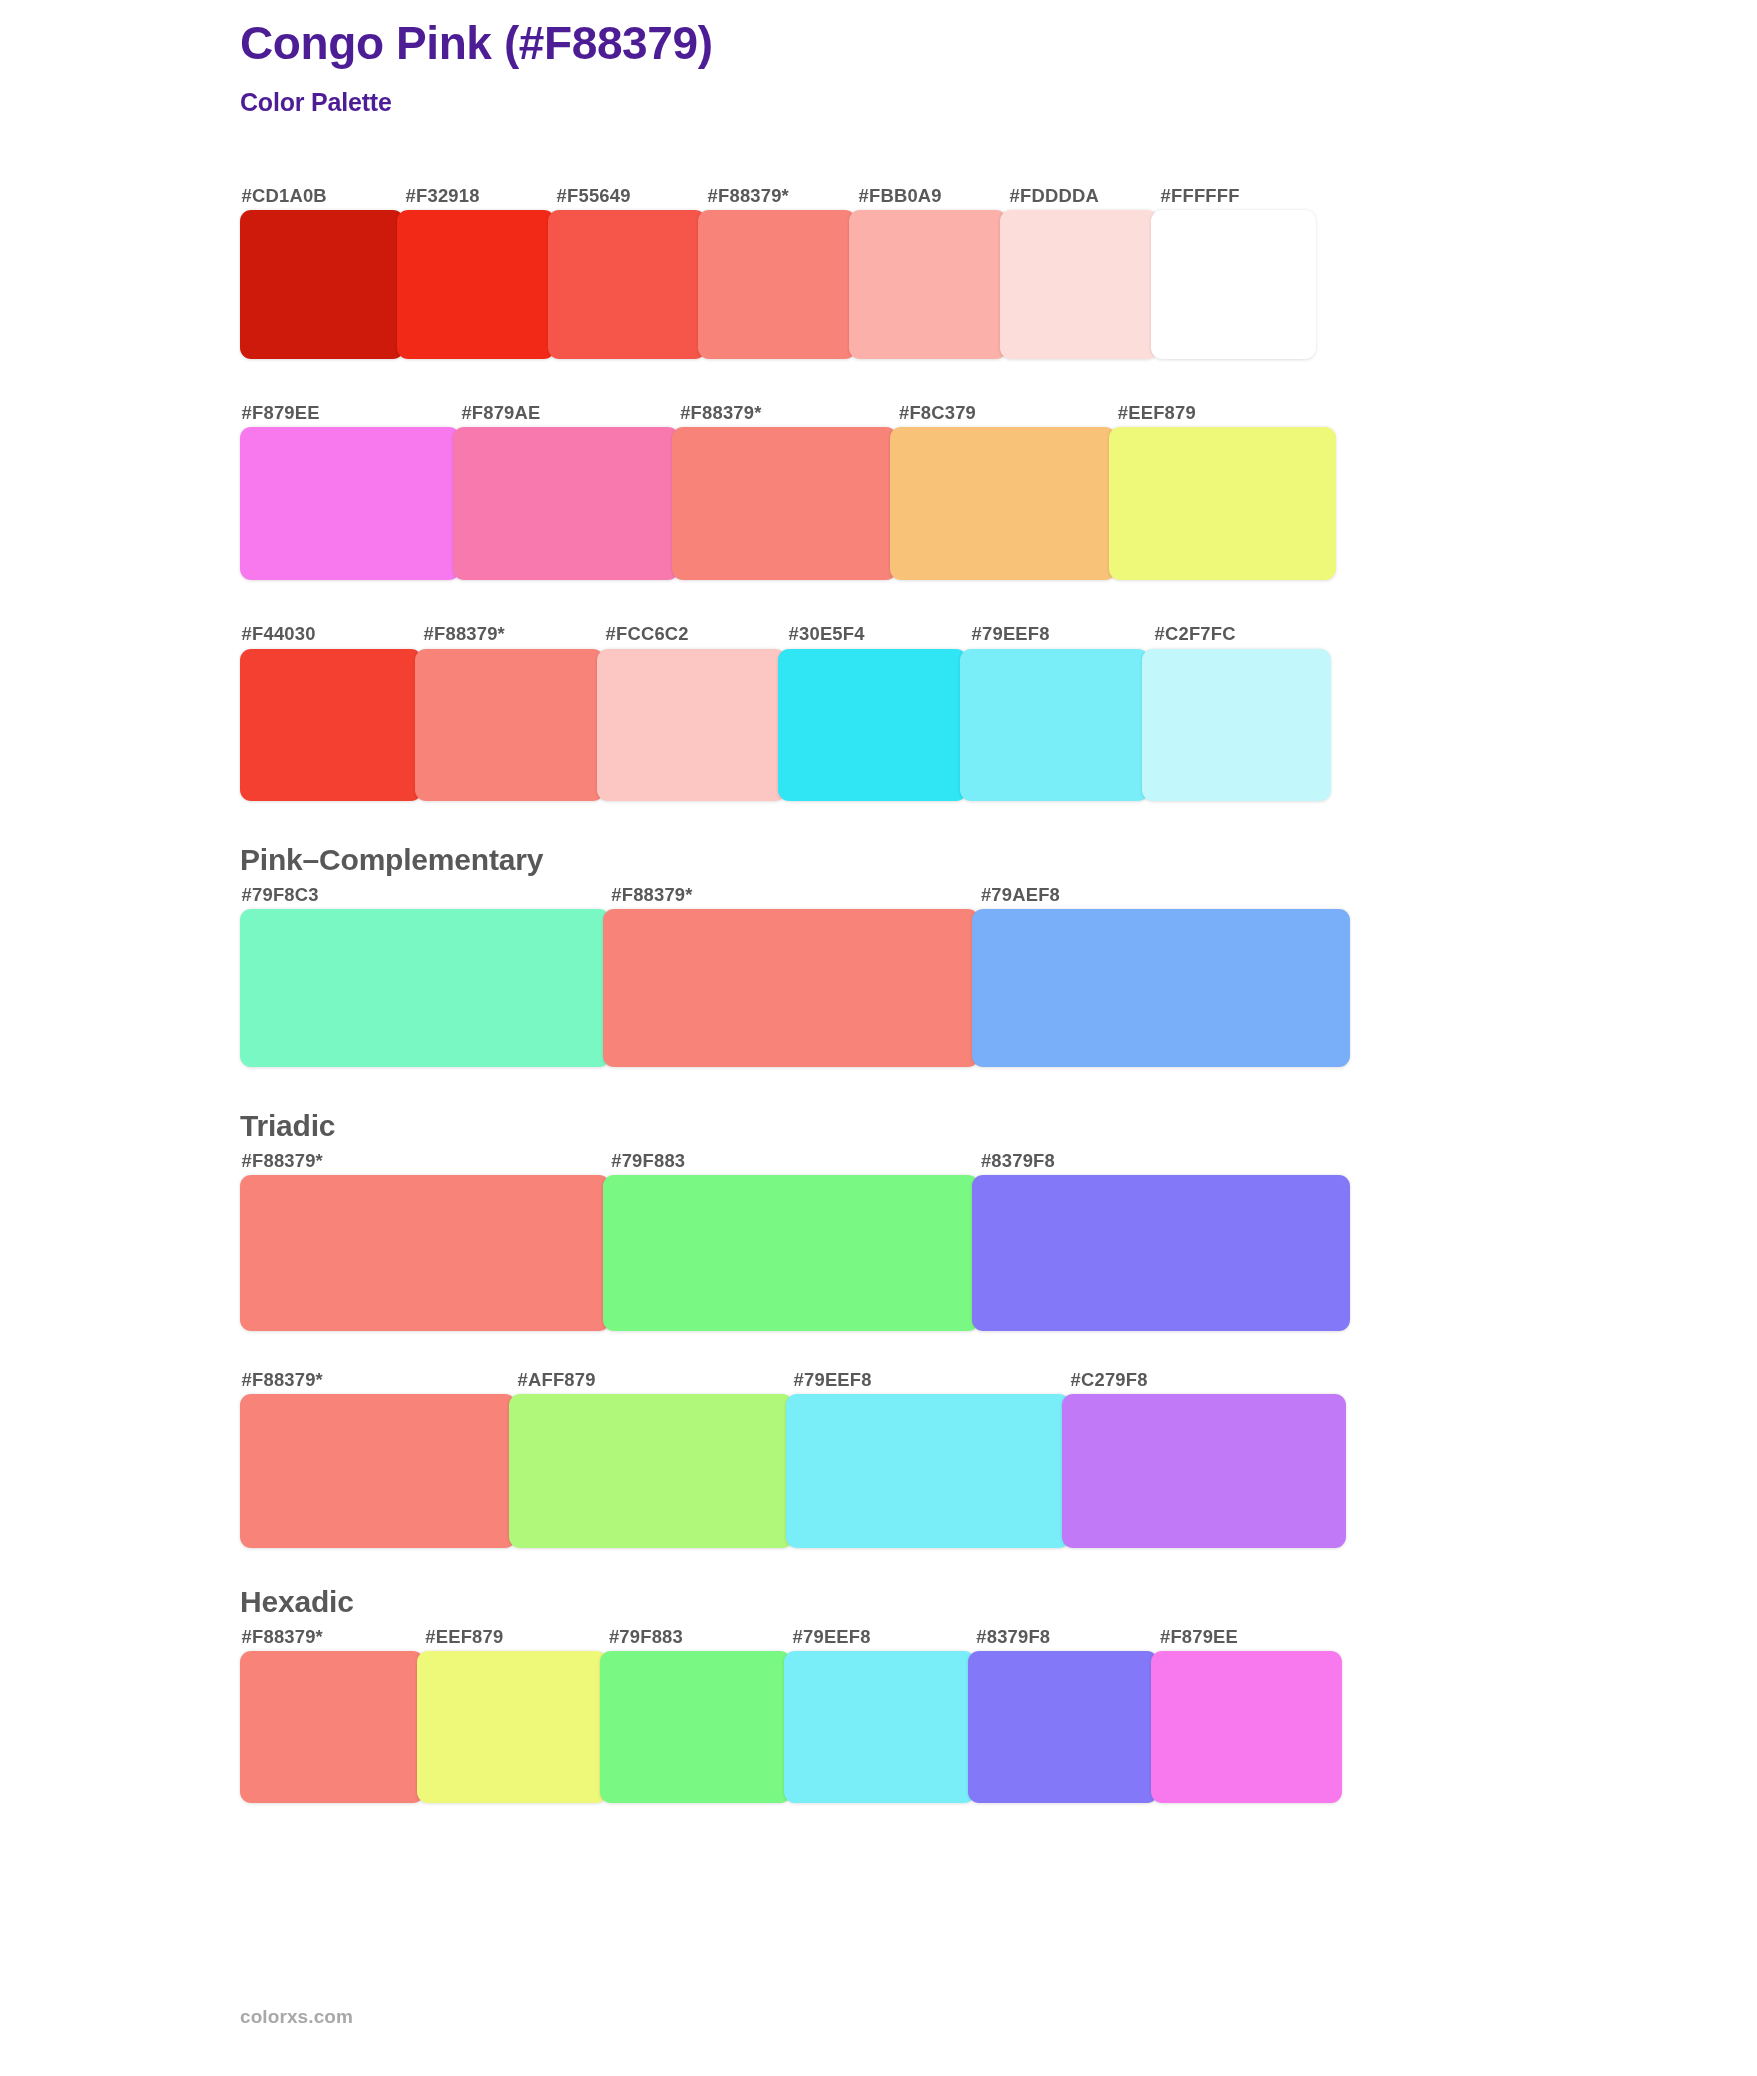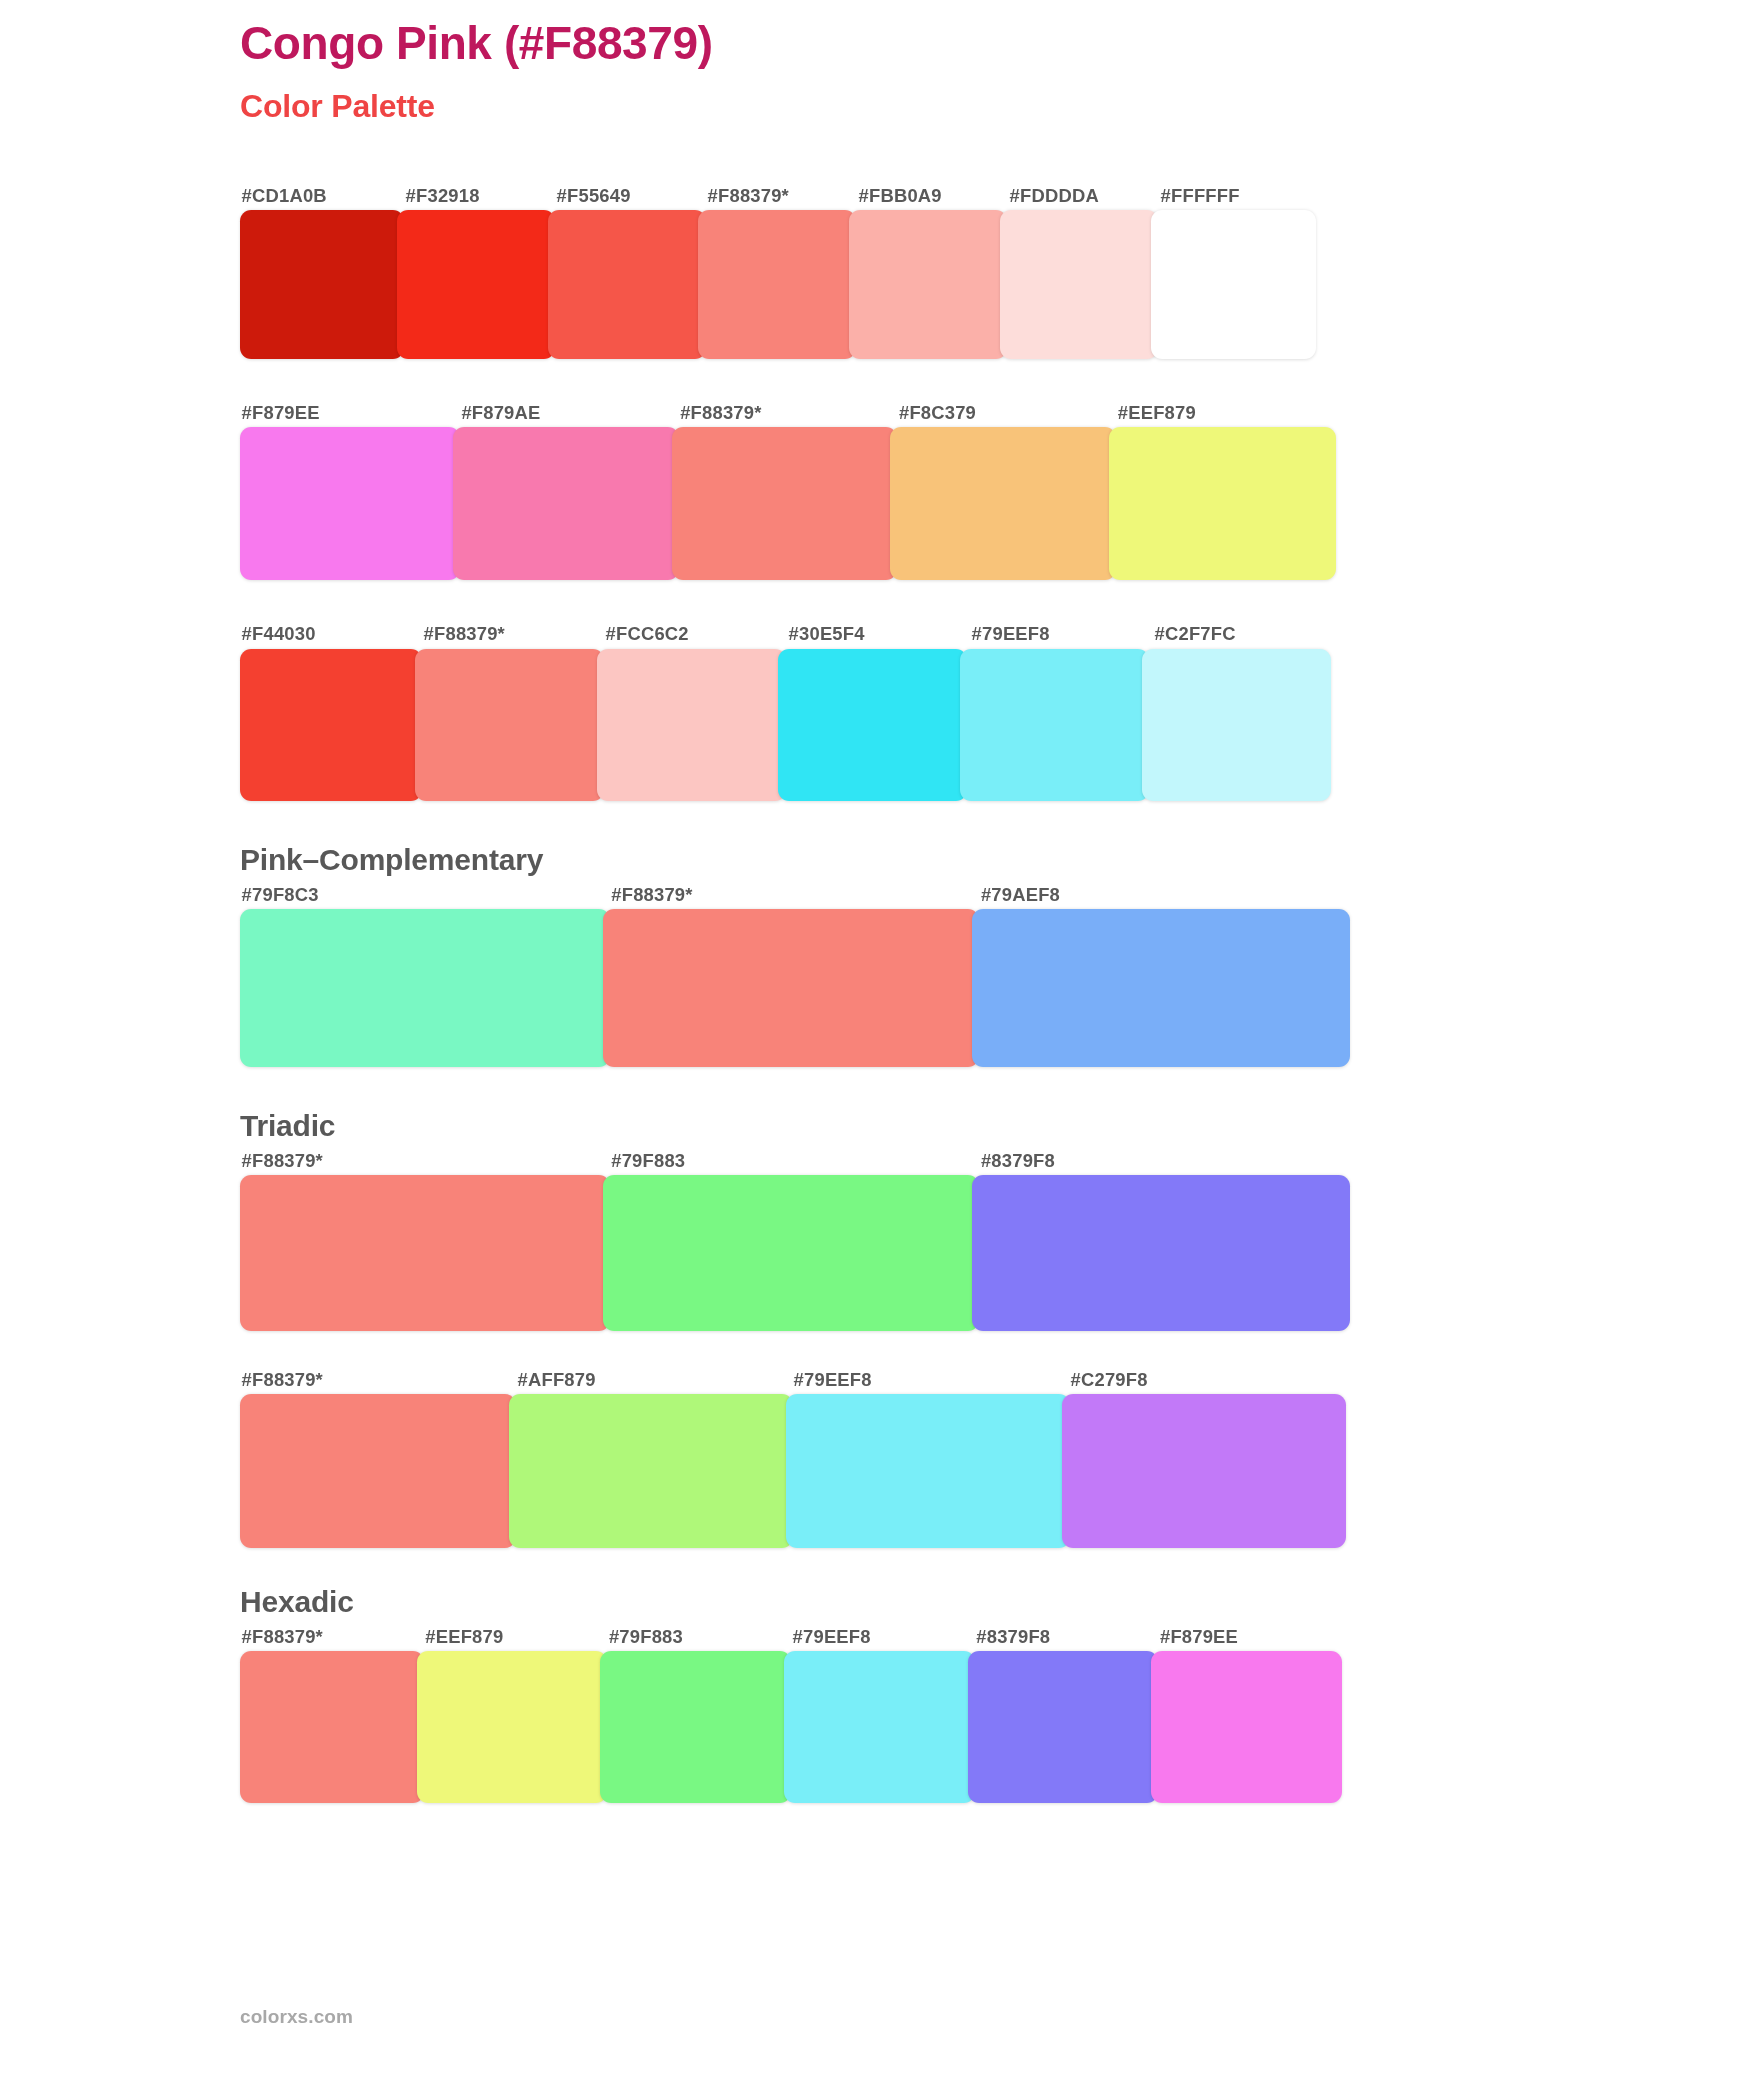--- a/index.html
+++ b/index.html
@@ -25,30 +25,30 @@
   }
   .header {
     position: absolute;
     left: 240px;
     top: 17.6px;
     width: 1358px;
   }
   .title {
     font-size: 46px;
     font-weight: 700;
-    color: #be185d;
+    color: #4c1d95;
     letter-spacing: -0.4px;
     line-height: 1.12;
     margin: 0;
     white-space: nowrap;
   }
   .subtitle {
-    font-size: 32px;
-    font-weight: 700;
-    color: #ef4444;
+    font-size: 25px;
+    font-weight: 700;
+    color: #4c1d95;
     letter-spacing: -0.2px;
     line-height: 1.15;
     margin: 19px 0 0 0;
     white-space: nowrap;
   }
 
   .sections {
     position: absolute;
     left: 240px;
     top: 185px;

